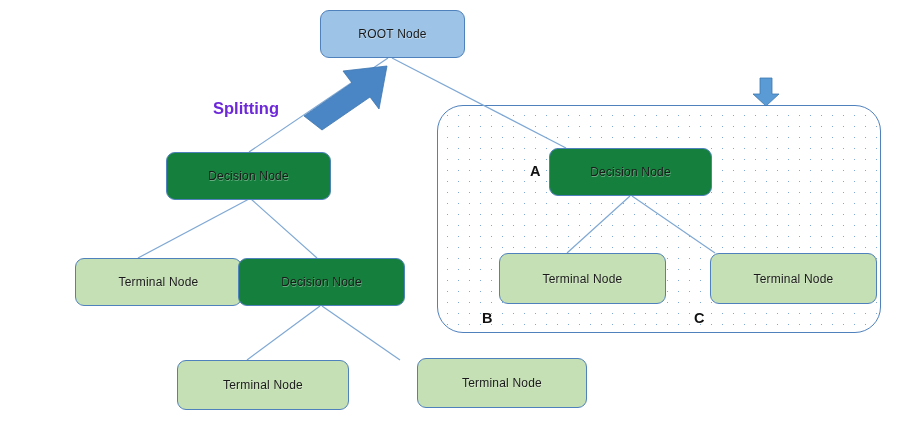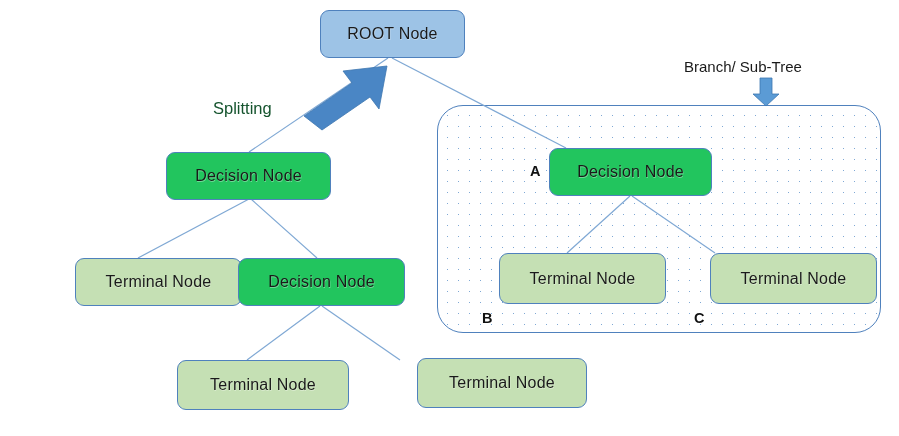--- a/index.html
+++ b/index.html
@@ -25,28 +25,28 @@
     height: 436px;
   }
   .node {
     position: absolute;
     box-sizing: border-box;
     border: 1.3px solid #4F81BD;
     border-radius: 9px;
     display: flex;
     align-items: center;
     justify-content: center;
-    font-size: 16px;
+    font-size: 12px;
     color: #1a1a1a;
     letter-spacing: 0.2px;
     white-space: nowrap;
     text-shadow: 0.5px 0.5px 0px rgba(255,255,255,0.35);
   }
   .node-root   { background: #9DC3E6; }
-  .node-decision { background: #22c55e; }
+  .node-decision { background: #15803d; }
   .node-terminal { background: #C5E0B4; margin-left: 47px; }
 
   .subtree-box {
     position: absolute;
     box-sizing: border-box;
     border: 1.4px solid #4F81BD;
     border-radius: 26px;
     background-color: #ffffff;
     background-image: radial-gradient(#7FA8D4 0.85px, transparent 0.9px);
     background-size: 11px 11px;
@@ -55,22 +55,22 @@
   .tag {
     position: absolute;
     font-size: 14.5px;
     font-weight: bold;
     color: #111111;
     white-space: nowrap;
   }
   .splitting-label {
     position: absolute;
     font-size: 16.5px;
-    font-weight: normal;
-    color: #14532d;
+    font-weight: bold;
+    color: #6d28d9;
     white-space: nowrap;
   }
   .branch-label {
     position: absolute;
     font-size: 15px;
     color: #1a1a1a;
     white-space: nowrap;
   }
   svg { display: block; }
 </style>
@@ -141,21 +141,20 @@
   <div class="node node-terminal" style="left:452px; top:253px; width:167px; height:51px;">
     <span>Terminal Node</span>
   </div>
 
   <div class="node node-terminal" style="left:663px; top:253px; width:167px; height:51px;">
     <span>Terminal Node</span>
   </div>
 
   <div class="splitting-label" style="left:213px; top:99px;">Splitting</div>
 
-  <div class="branch-label" style="left:684px; top:58px;">Branch/ Sub-Tree</div>
 
   <div class="tag" style="left:530px; top:163px;">A</div>
 
   <div class="tag" style="left:482px; top:310px;">B</div>
 
   <div class="tag" style="left:694px; top:310px;">C</div>
 
 </div>
 
 </body></html>

